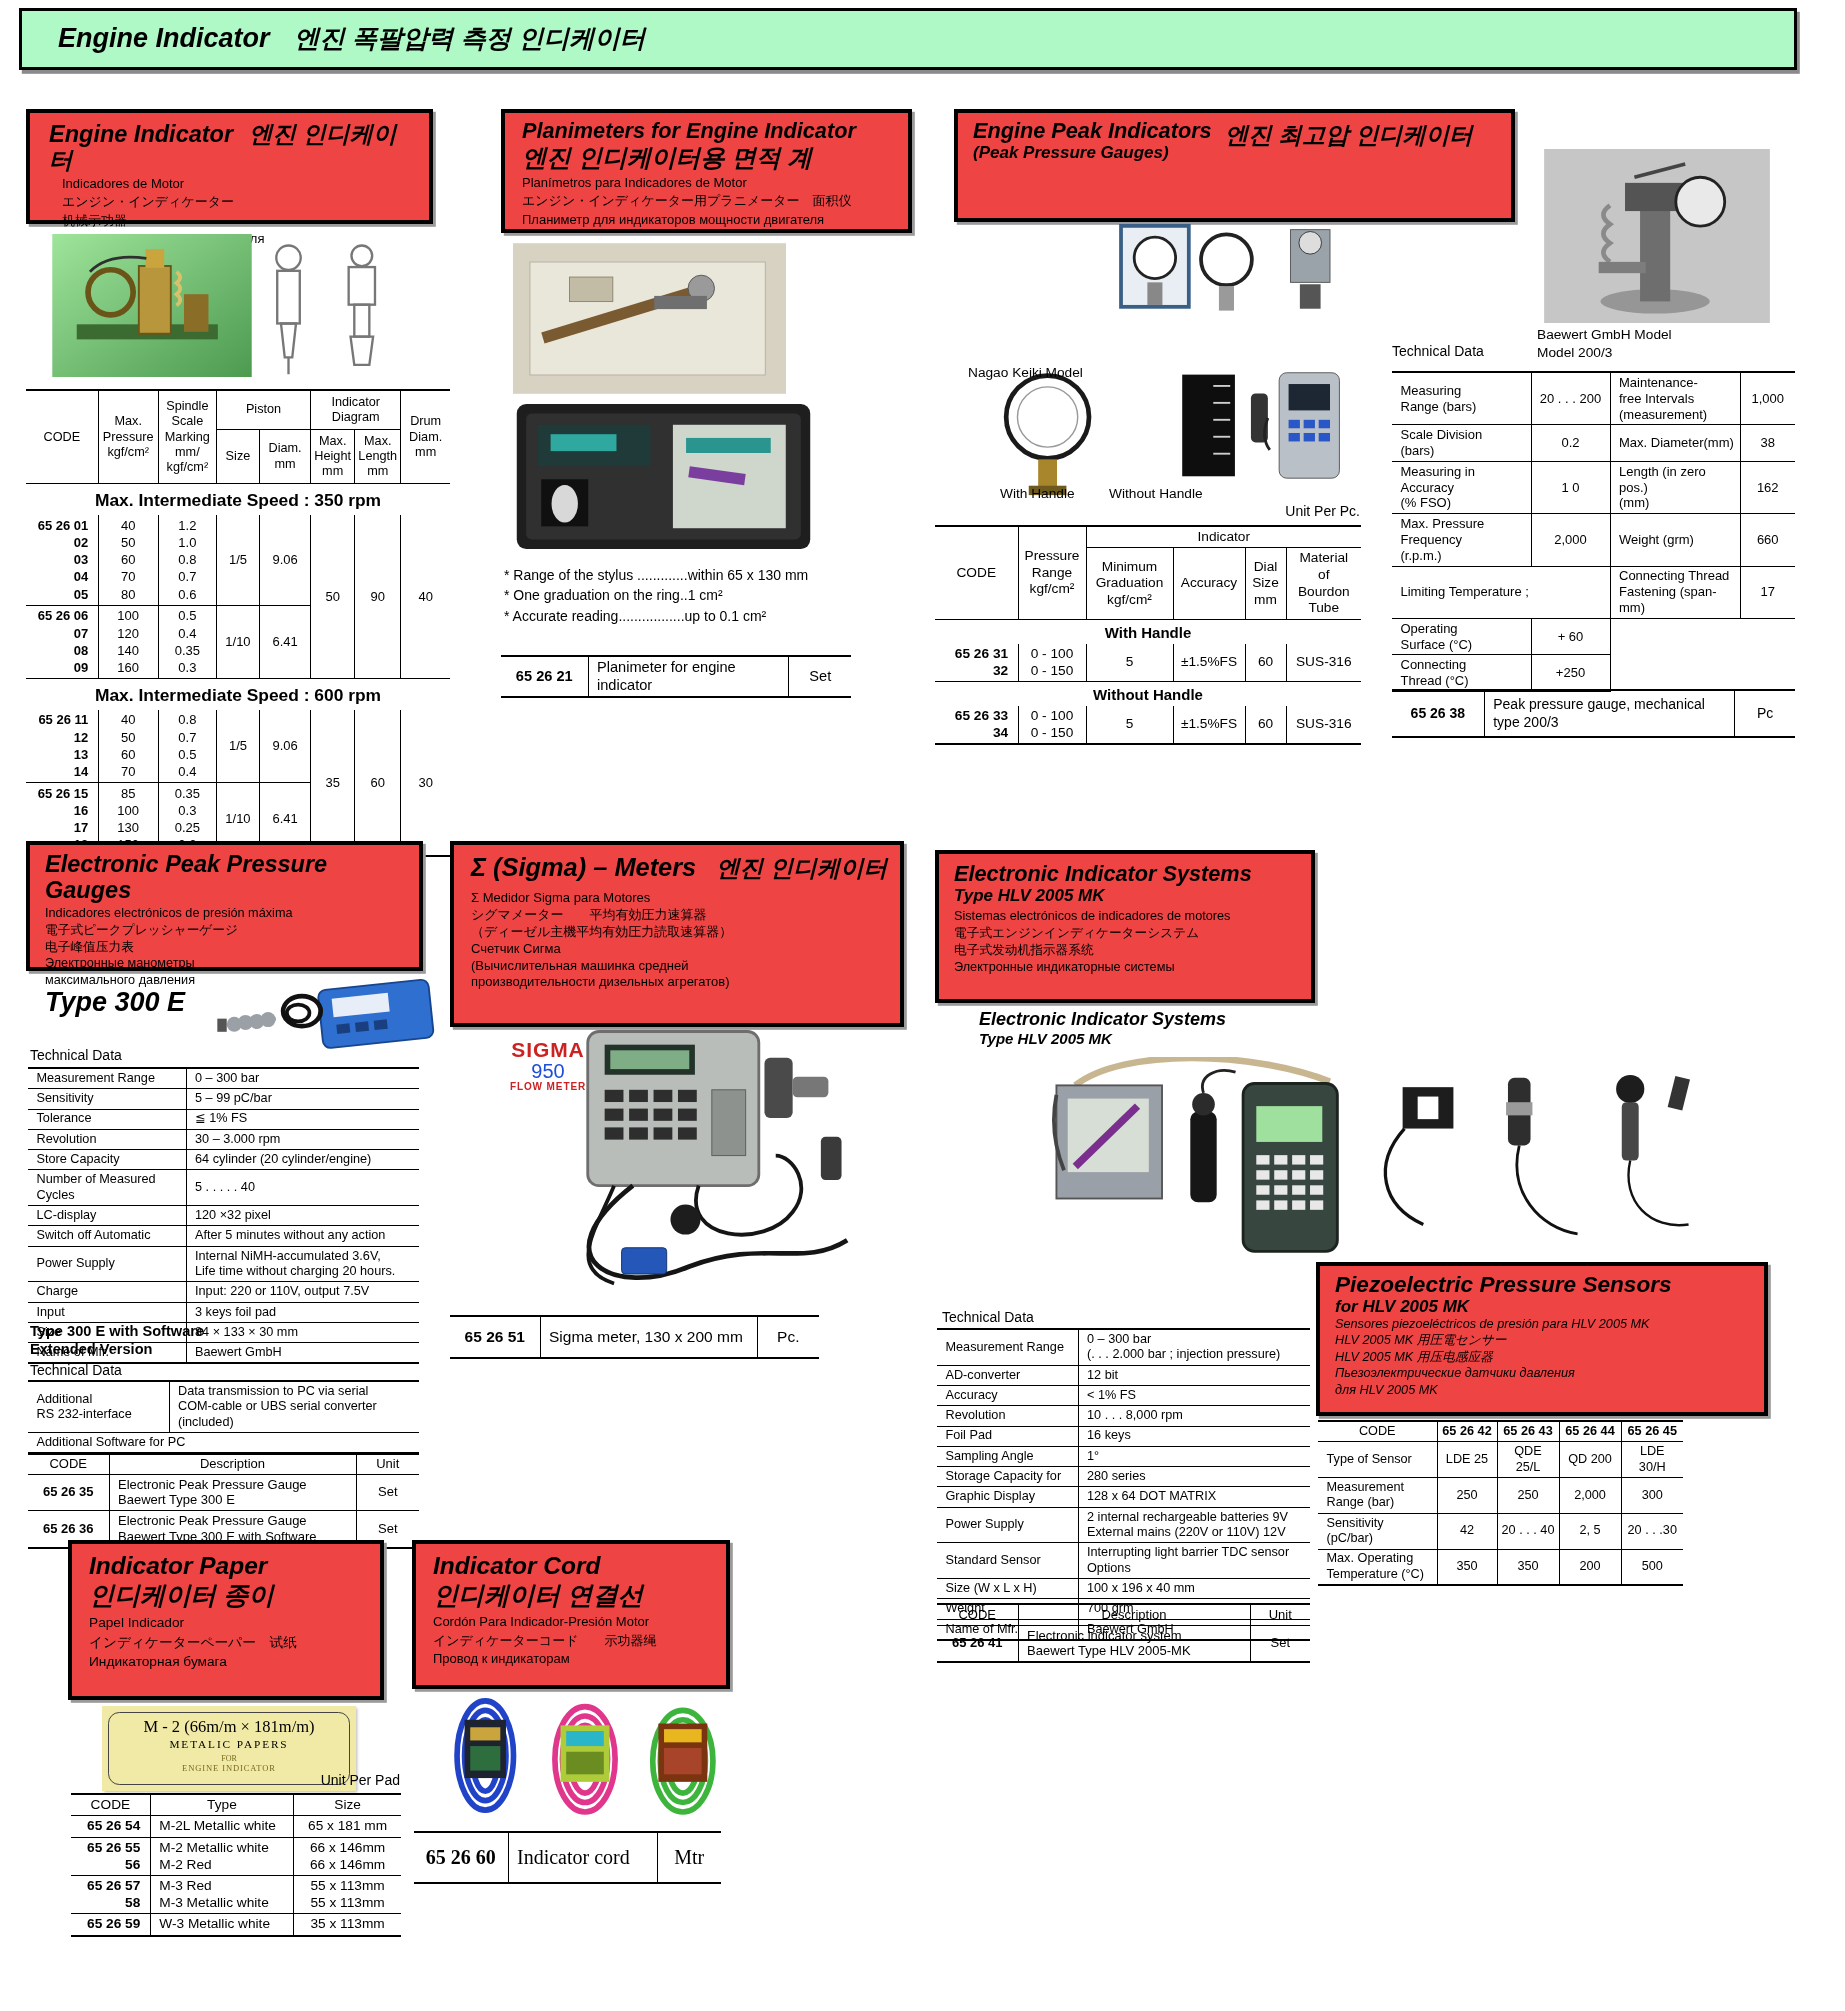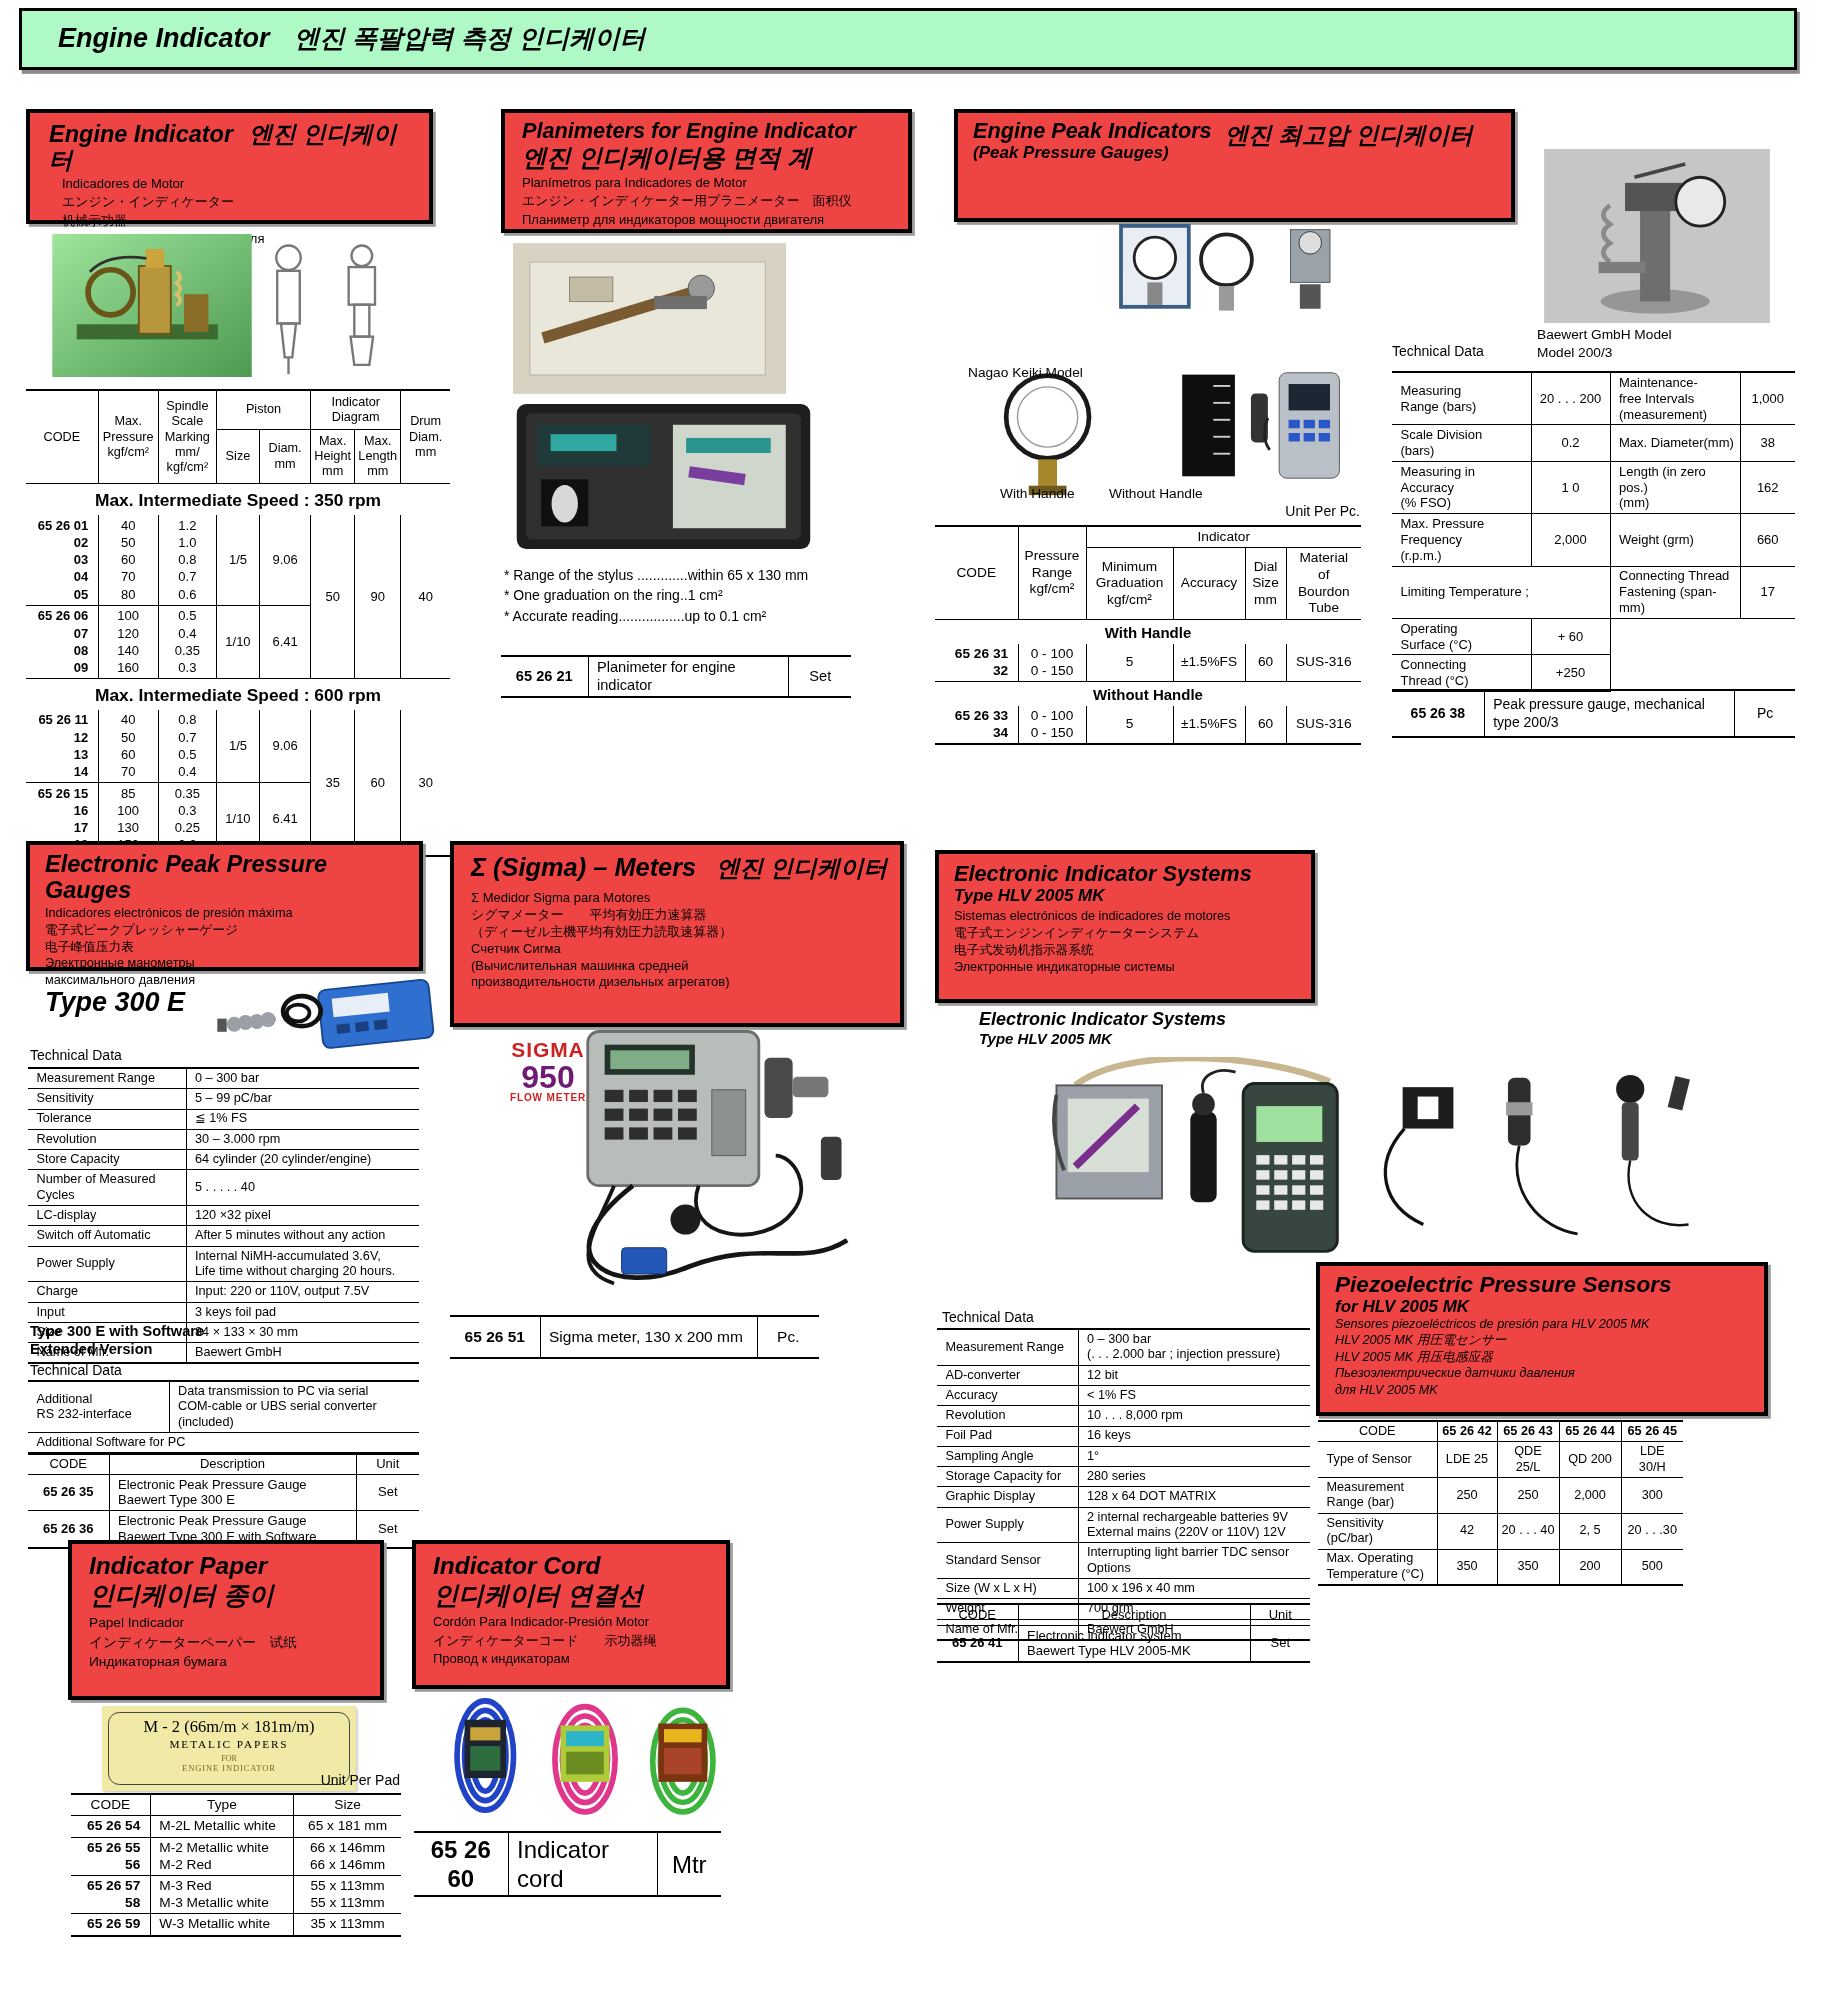--- a/index.html
+++ b/index.html
@@ -679,21 +679,21 @@
       <path d="M160 172 C 60 250 140 292 220 258 C 300 228 340 260 388 230" stroke="#151515" stroke-width="5" fill="none"></path>
       <path d="M230 172 C 210 230 300 240 330 200 C 352 172 330 140 312 140" stroke="#151515" stroke-width="4" fill="none"></path>
       <path d="M140 172 C 120 220 90 260 140 276" stroke="#151515" stroke-width="4" fill="none"></path>
       <rect x="148" y="238" width="48" height="28" rx="4" fill="#2457b8" stroke="#123269"></rect>
       <circle cx="216" cy="208" r="16" fill="#1d1d1d"></circle>
       <rect x="360" y="120" width="22" height="46" rx="5" fill="#3a3a3a"></rect>
     </svg>
   </div>
   <div class="abs" style="left:496px;top:1038px;width:104px;text-align:center;">
     <div style="color:#cc2222;font-weight:bold;font-size:21px;letter-spacing:0.9px;">SIGMA</div>
-    <div style="color:#701a75;font-weight:bold;font-size:32px;line-height:.95;">950</div>
+    <div style="color:#1d4ed8;font-weight:normal;font-size:20px;line-height:.95;">950</div>
     <div style="color:#cc2222;font-weight:bold;font-size:10px;letter-spacing:0.9px;">FLOW METER</div>
   </div>
 
   <div class="abs tw" style="left:450px;top:1315px;width:369px;">
     <table class="cat" style="font-size:15.5px;">
       <colgroup>
           <col style="width:90px">
           <col style="width:217px">
           <col style="width:62px">
         </colgroup>
@@ -1022,21 +1022,21 @@
           <ellipse cx="260" cy="82" rx="24" ry="44"></ellipse>
           <ellipse cx="260" cy="82" rx="16" ry="34"></ellipse>
       </g>
       <rect x="234" y="42" width="52" height="62" fill="#7a3510"></rect>
       <rect x="240" y="48" width="40" height="14" fill="#e8b61e"></rect>
       <rect x="240" y="68" width="40" height="28" fill="#a8442a"></rect>
     </svg>
   </div>
 
   <div class="abs tw" style="left:414px;top:1831px;width:307px;">
-    <table class="cat" style="font-size:24px;">
+    <table class="cat" style="font-size:20px;font-family:Liberation Serif, serif;">
       <colgroup>
           <col style="width:94px">
           <col style="width:149px">
           <col style="width:64px">
         </colgroup>
       <tbody>
           <tr style="height:49px;">
         <td class="bold">65 26 60</td>
         <td class="lft">Indicator cord</td>
         <td>Mtr</td>

